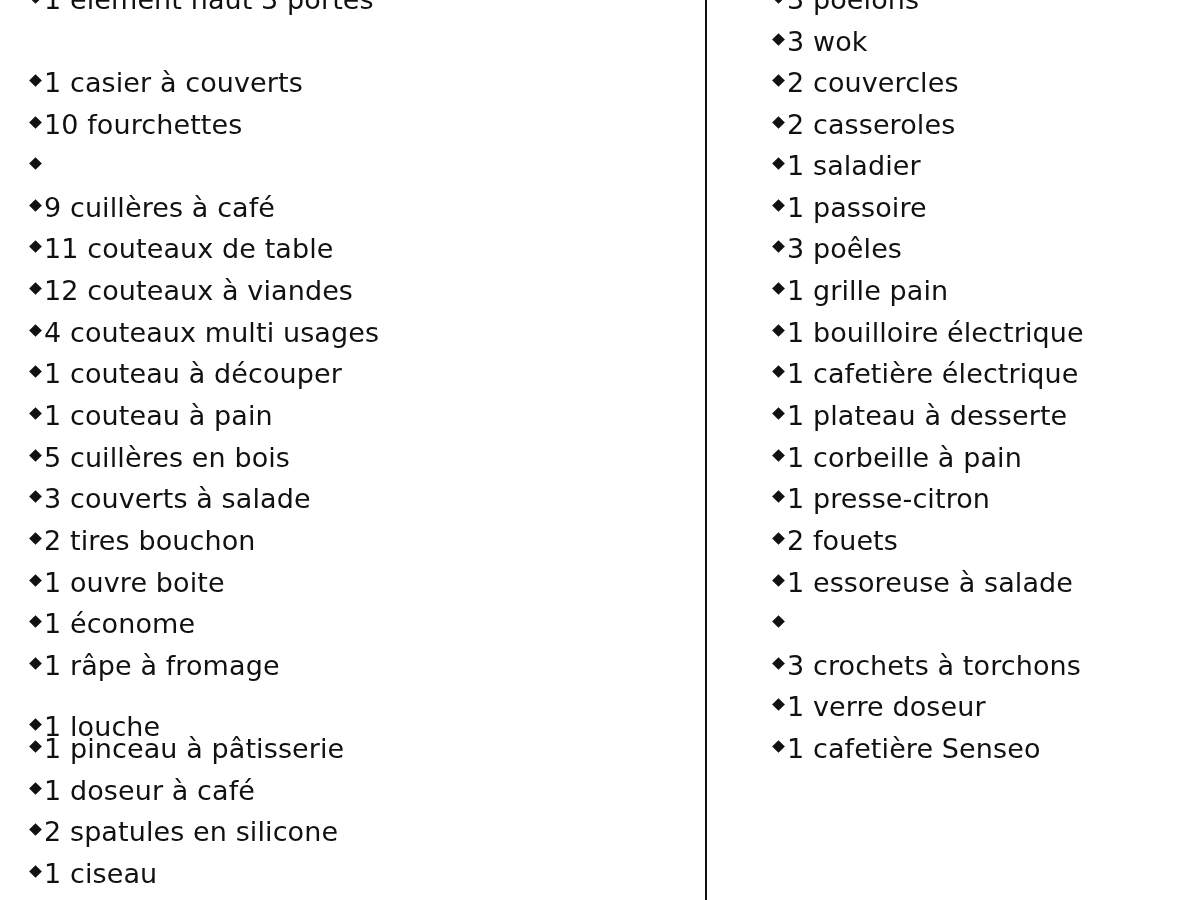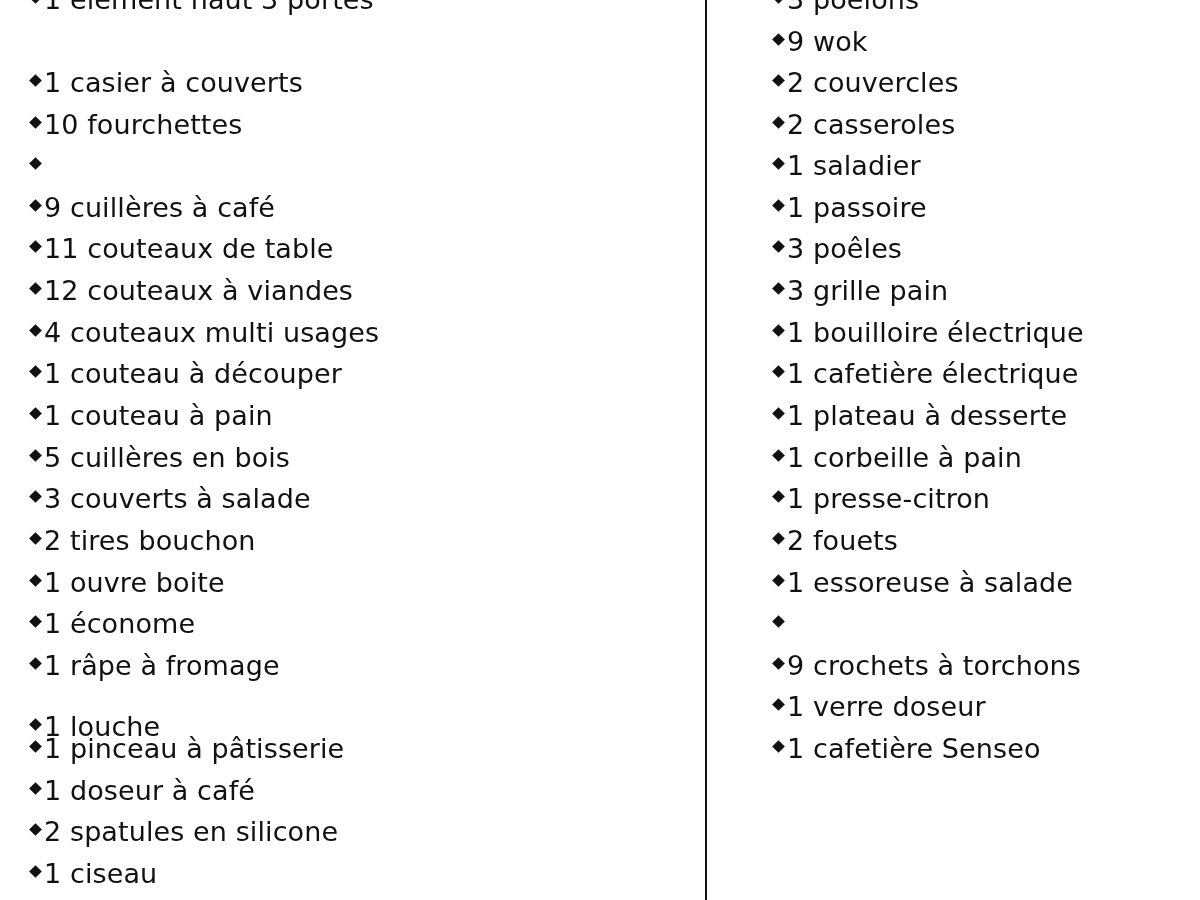--- a/index.html
+++ b/index.html
@@ -94,39 +94,39 @@
       <div class="item" style="top: 857px;">
     <span class="bullet"></span><span class="item-text">1 ciseau</span>
   </div>
     </div>
   <div class="divider"></div>
   <div class="col col-right" id="right-col">
       <div class="item" style="top: -17px;">
     <span class="bullet"></span><span class="item-text">3 poêlons</span>
   </div>
       <div class="item" style="top: 25px;">
-    <span class="bullet"></span><span class="item-text">9 wok</span>
+    <span class="bullet"></span><span class="item-text">3 wok</span>
   </div>
       <div class="item" style="top: 66px;">
     <span class="bullet"></span><span class="item-text">2 couvercles</span>
   </div>
       <div class="item" style="top: 108px;">
     <span class="bullet"></span><span class="item-text">2 casseroles</span>
   </div>
       <div class="item" style="top: 149px;">
     <span class="bullet"></span><span class="item-text">1 saladier</span>
   </div>
       <div class="item" style="top: 191px;">
     <span class="bullet"></span><span class="item-text">1 passoire</span>
   </div>
       <div class="item" style="top: 232px;">
     <span class="bullet"></span><span class="item-text">3 poêles</span>
   </div>
       <div class="item" style="top: 274px;">
-    <span class="bullet"></span><span class="item-text">3 grille pain</span>
+    <span class="bullet"></span><span class="item-text">1 grille pain</span>
   </div>
       <div class="item" style="top: 316px;">
     <span class="bullet"></span><span class="item-text">1 bouilloire électrique</span>
   </div>
       <div class="item" style="top: 357px;">
     <span class="bullet"></span><span class="item-text">1 cafetière électrique</span>
   </div>
       <div class="item" style="top: 399px;">
     <span class="bullet"></span><span class="item-text">1 plateau à desserte</span>
   </div>
@@ -139,21 +139,21 @@
       <div class="item" style="top: 524px;">
     <span class="bullet"></span><span class="item-text">2 fouets</span>
   </div>
       <div class="item" style="top: 566px;">
     <span class="bullet"></span><span class="item-text">1 essoreuse à salade</span>
   </div>
       <div class="item" style="top: 607px;">
     <span class="bullet"></span>
   </div>
       <div class="item" style="top: 649px;">
-    <span class="bullet"></span><span class="item-text">9 crochets à torchons</span>
+    <span class="bullet"></span><span class="item-text">3 crochets à torchons</span>
   </div>
       <div class="item" style="top: 690px;">
     <span class="bullet"></span><span class="item-text">1 verre doseur</span>
   </div>
       <div class="item" style="top: 732px;">
     <span class="bullet"></span><span class="item-text">1 cafetière Senseo</span>
   </div>
     </div>
 </div>
 

